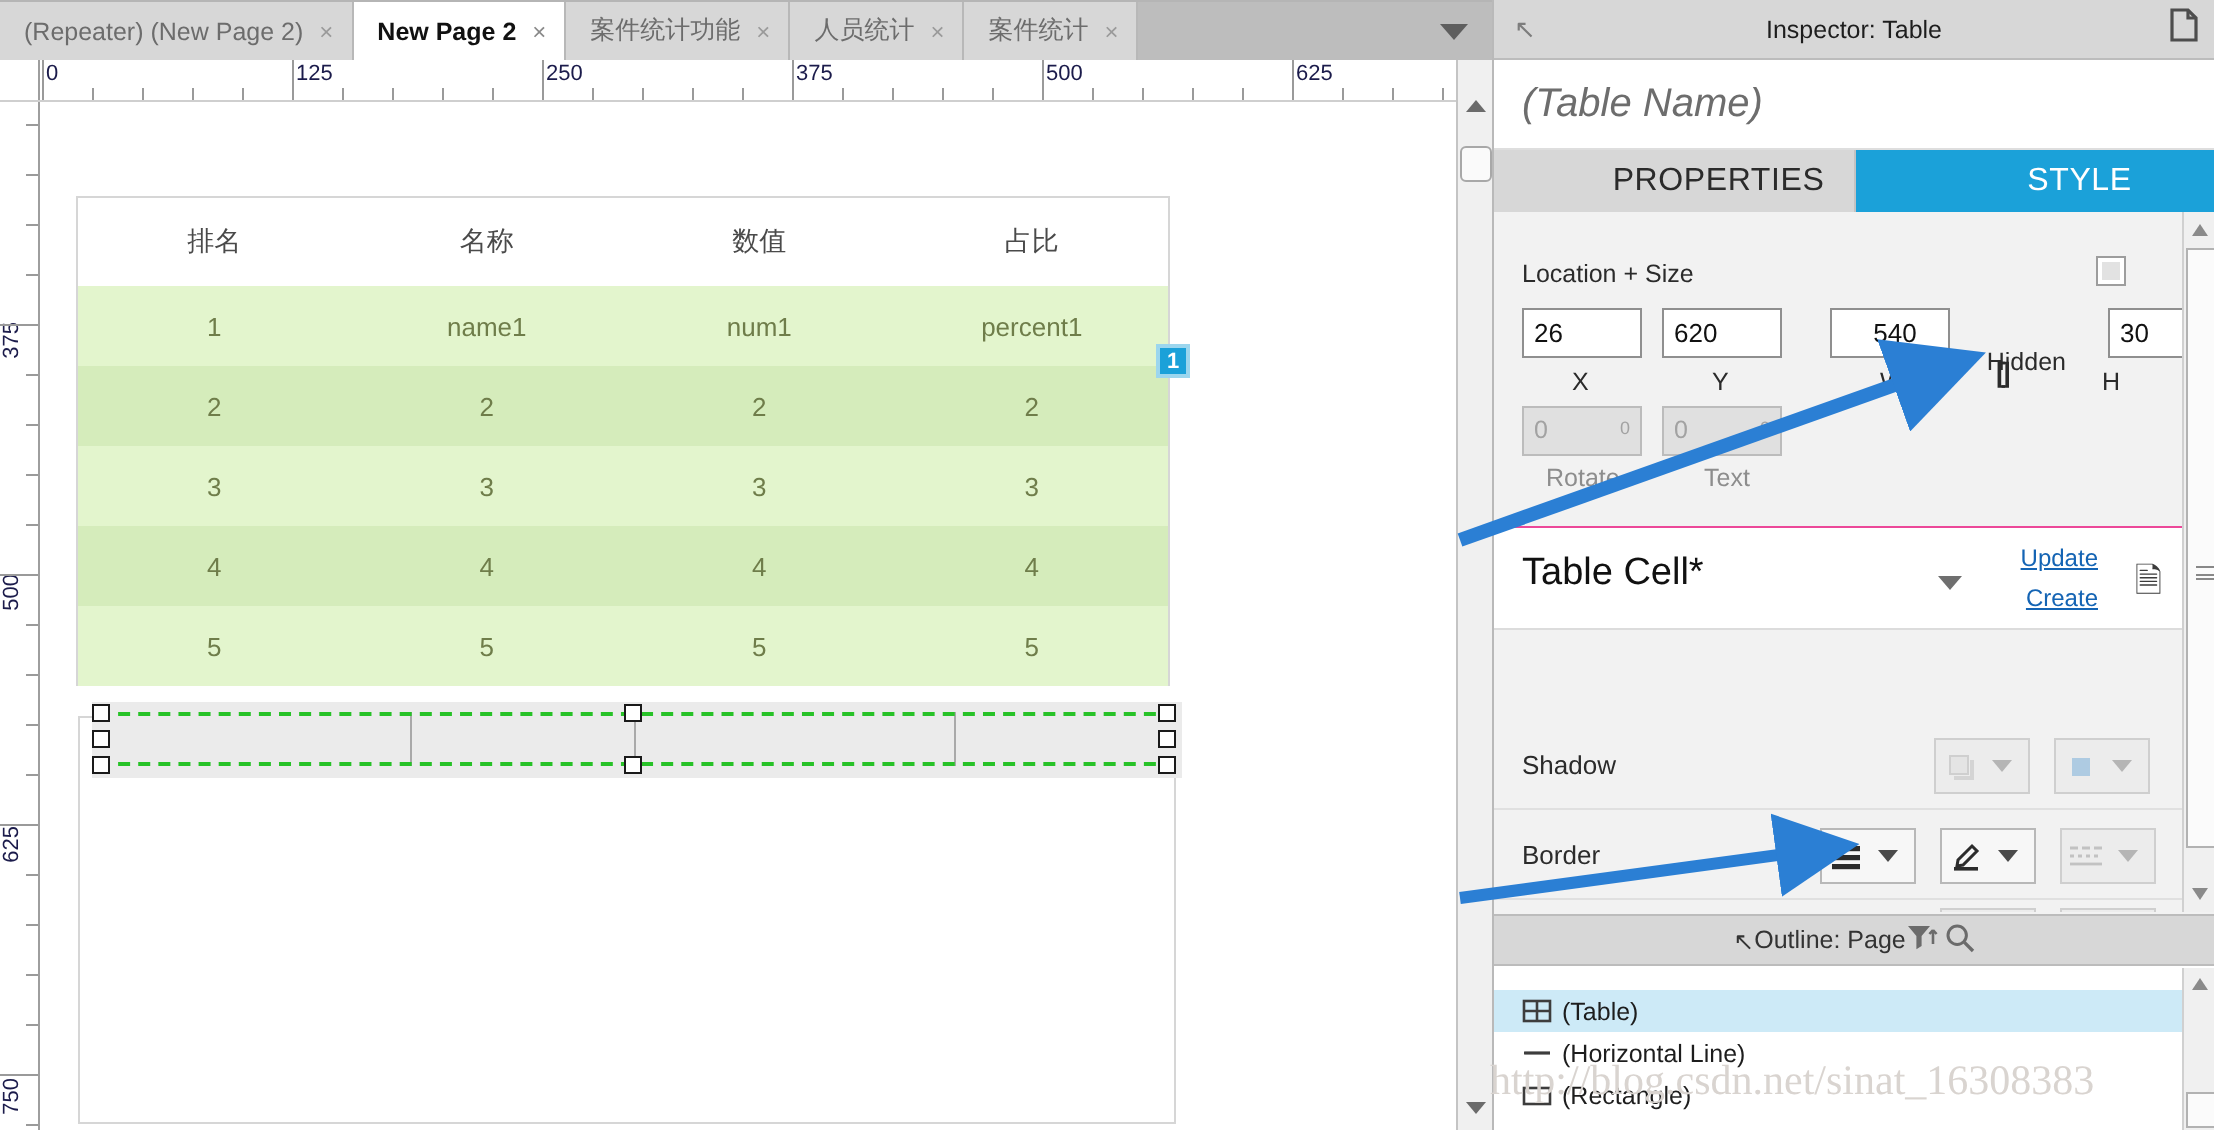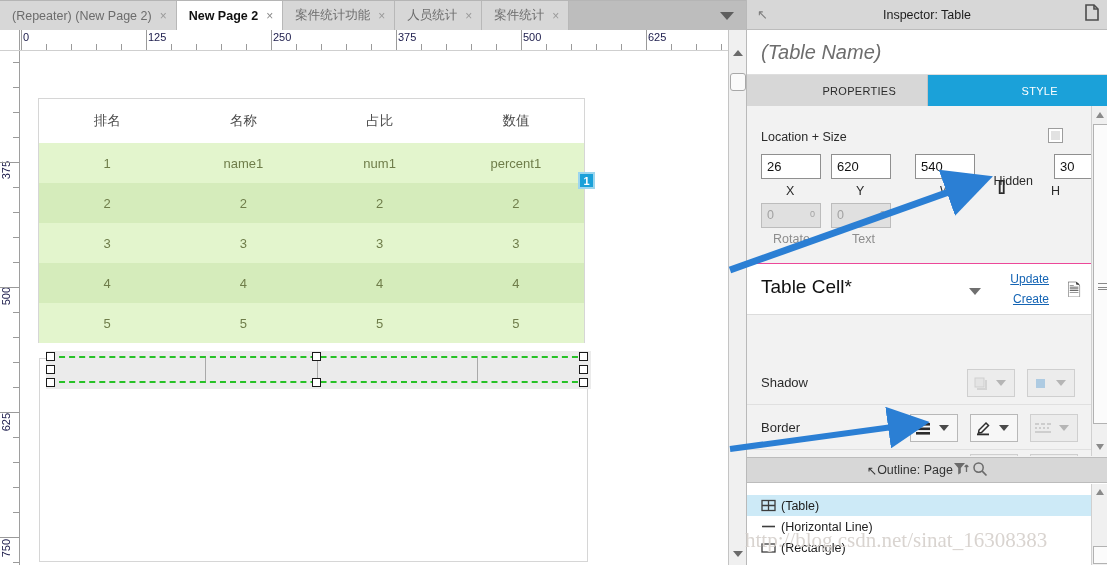--- a/index.html
+++ b/index.html
@@ -78,21 +78,21 @@
         position:relative; border-bottom:1px solid #bcbcbc; font-size:12.5px; color:#1d1d1d; }
   .panel-head .pin { position:absolute; left:10px; top:7px; color:#7d7d7d; font-size:13px; }
   .panel-head .righticons { position:absolute; right:8px; top:4px; display:flex; gap:10px; align-items:center; }
 
   #name-field { position:absolute; left:0; top:30px; width:360px; height:45px; background:#fff;
         display:flex; align-items:center; padding-left:14px; border-bottom:1px solid #dedede; }
   #name-field span { font-style:italic; font-size:20px; color:#6d6d6d; }
 
   #tabs { position:absolute; left:0; top:75px; width:360px; height:31px; display:flex; }
   #tabs .itab { flex:1; display:flex; align-items:center; justify-content:center; background:#d7d7d7;
-        color:#2b2b2b; font-size:11px; border-right:1px solid #c3c3c3; letter-spacing:.3px;padding-left:45px; }
+        color:#2b2b2b; font-size:16px; border-right:1px solid #c3c3c3; letter-spacing:.3px;padding-left:45px; }
   #tabs .itab.on { background:#1ba1d9; color:#fff; border-right:none; }
 
   #ibody { position:absolute; left:0; top:106px; width:344px; height:350px; background:#f2f2f2; overflow:hidden; }
   #ibody-scroll { position:absolute; left:344px; top:106px; width:17px; height:350px; background:#f0f0f0;
         border-left:1px solid #d0d0d0; }
   #ibody-scroll .au { position:absolute; left:4px; top:6px; width:0;height:0;
         border-left:4px solid transparent;border-right:4px solid transparent;border-bottom:6px solid #8a8a8a; }
   #ibody-scroll .ad { position:absolute; left:4px; bottom:6px; width:0;height:0;
         border-left:4px solid transparent;border-right:4px solid transparent;border-top:6px solid #8a8a8a; }
   #ibody-scroll .th { position:absolute; left:1px; top:18px; width:15px; height:300px; background:#fbfbfb;
@@ -254,22 +254,22 @@
     </div>
 
   <div id="canvas">
 
     <div id="page-rect"></div>
 
     <div id="rep-table">
       <div class="hdrrow">
         <div>排名</div>
         <div>名称</div>
+        <div>数值</div>
         <div>占比</div>
-        <div>数值</div>
       </div>
       <div class="row odd">
         <div>1</div>
         <div>name1</div>
         <div>num1</div>
         <div>percent1</div>
       </div>
       <div class="row even">
         <div>2</div>
         <div>2</div>
@@ -352,21 +352,21 @@
     <div class="sec-title">Location + Size</div>
     <div class="hid-label">Hidden</div>
     <div class="hid-box"></div>
 
     <div class="numfield" style="left:14px; top:48px;">26</div>
     <div class="numlbl" style="left:39px; top:78px;">X</div>
 
     <div class="numfield" style="left:84px; top:48px;">620</div>
     <div class="numlbl" style="left:109px;top:78px;">Y</div>
 
-    <div class="numfield" style="left:168px;top:48px;">540</div>
+    <div class="numfield" style="left:168px;top:48px;text-align:center;">540</div>
     <div class="numlbl" style="left:193px;top:78px;">W</div>
 
     <div class="lockicon">[]</div>
 
     <div class="numfield" style="left:279px;top:48px;margin-left:28px;">30</div>
     <div class="numlbl" style="left:304px;top:78px;">H</div>
 
     <div class="disfield" style="left:14px; top:97px;">
       <span>0</span>
       <span class="deg">0</span>

